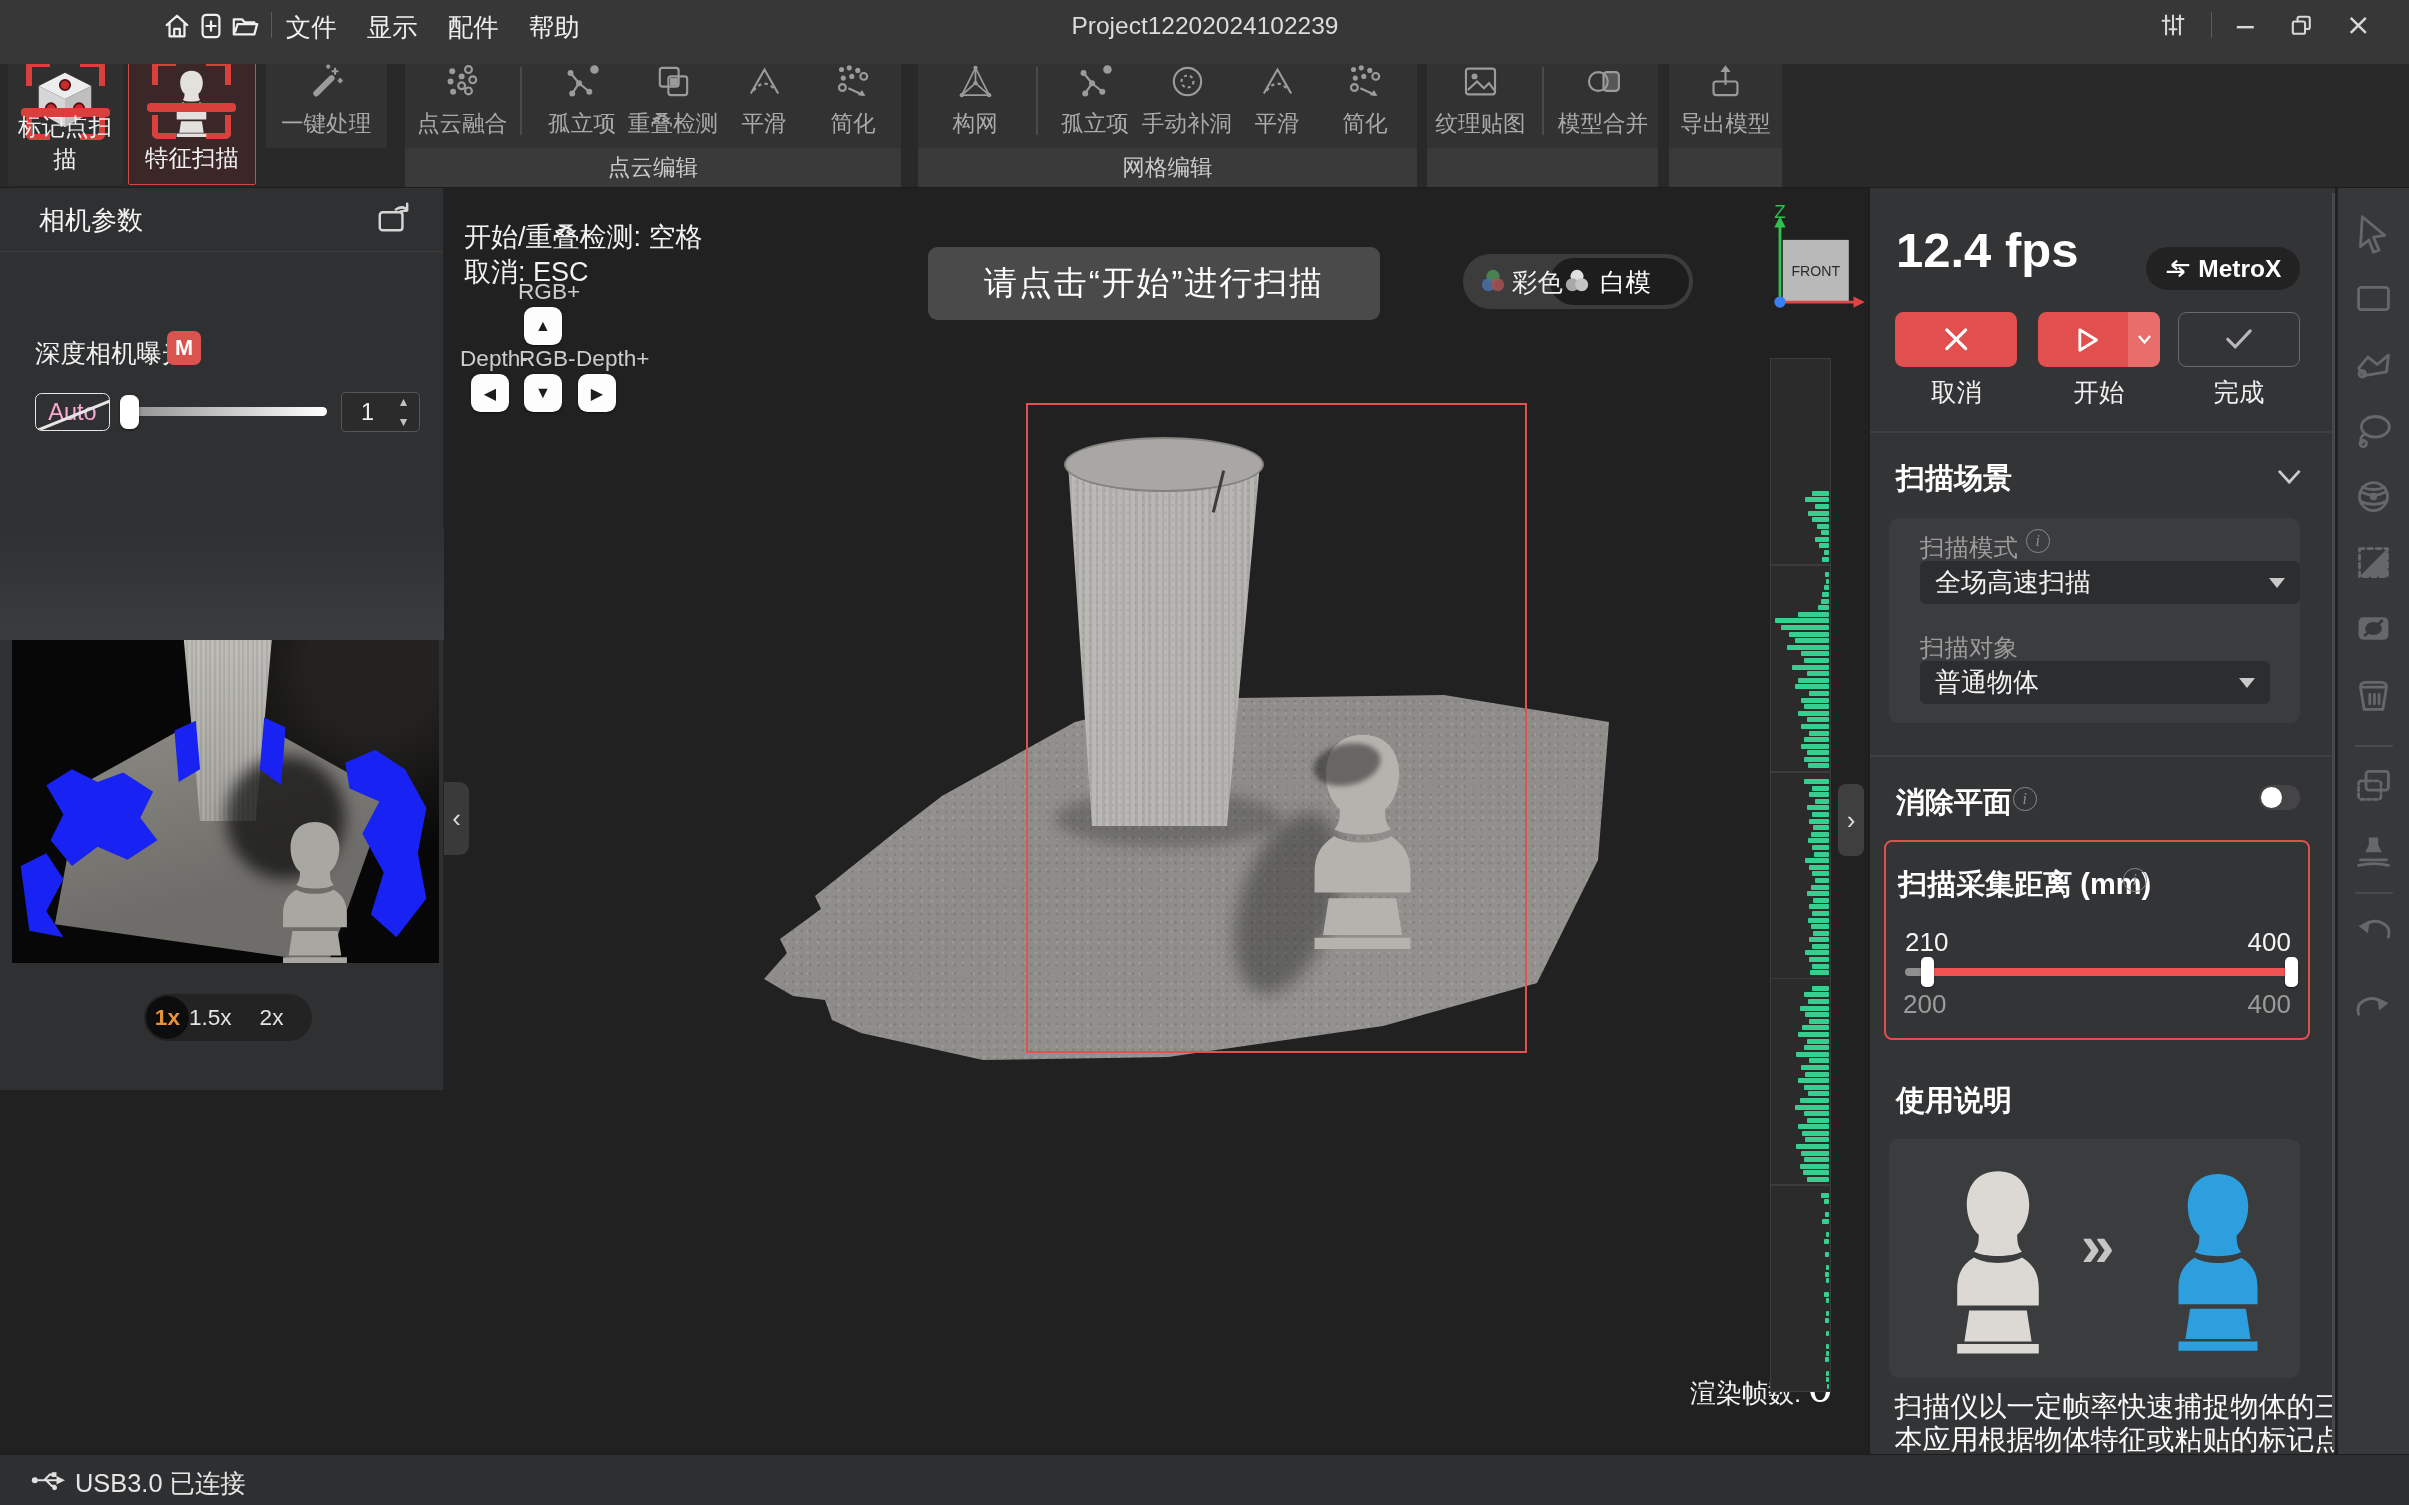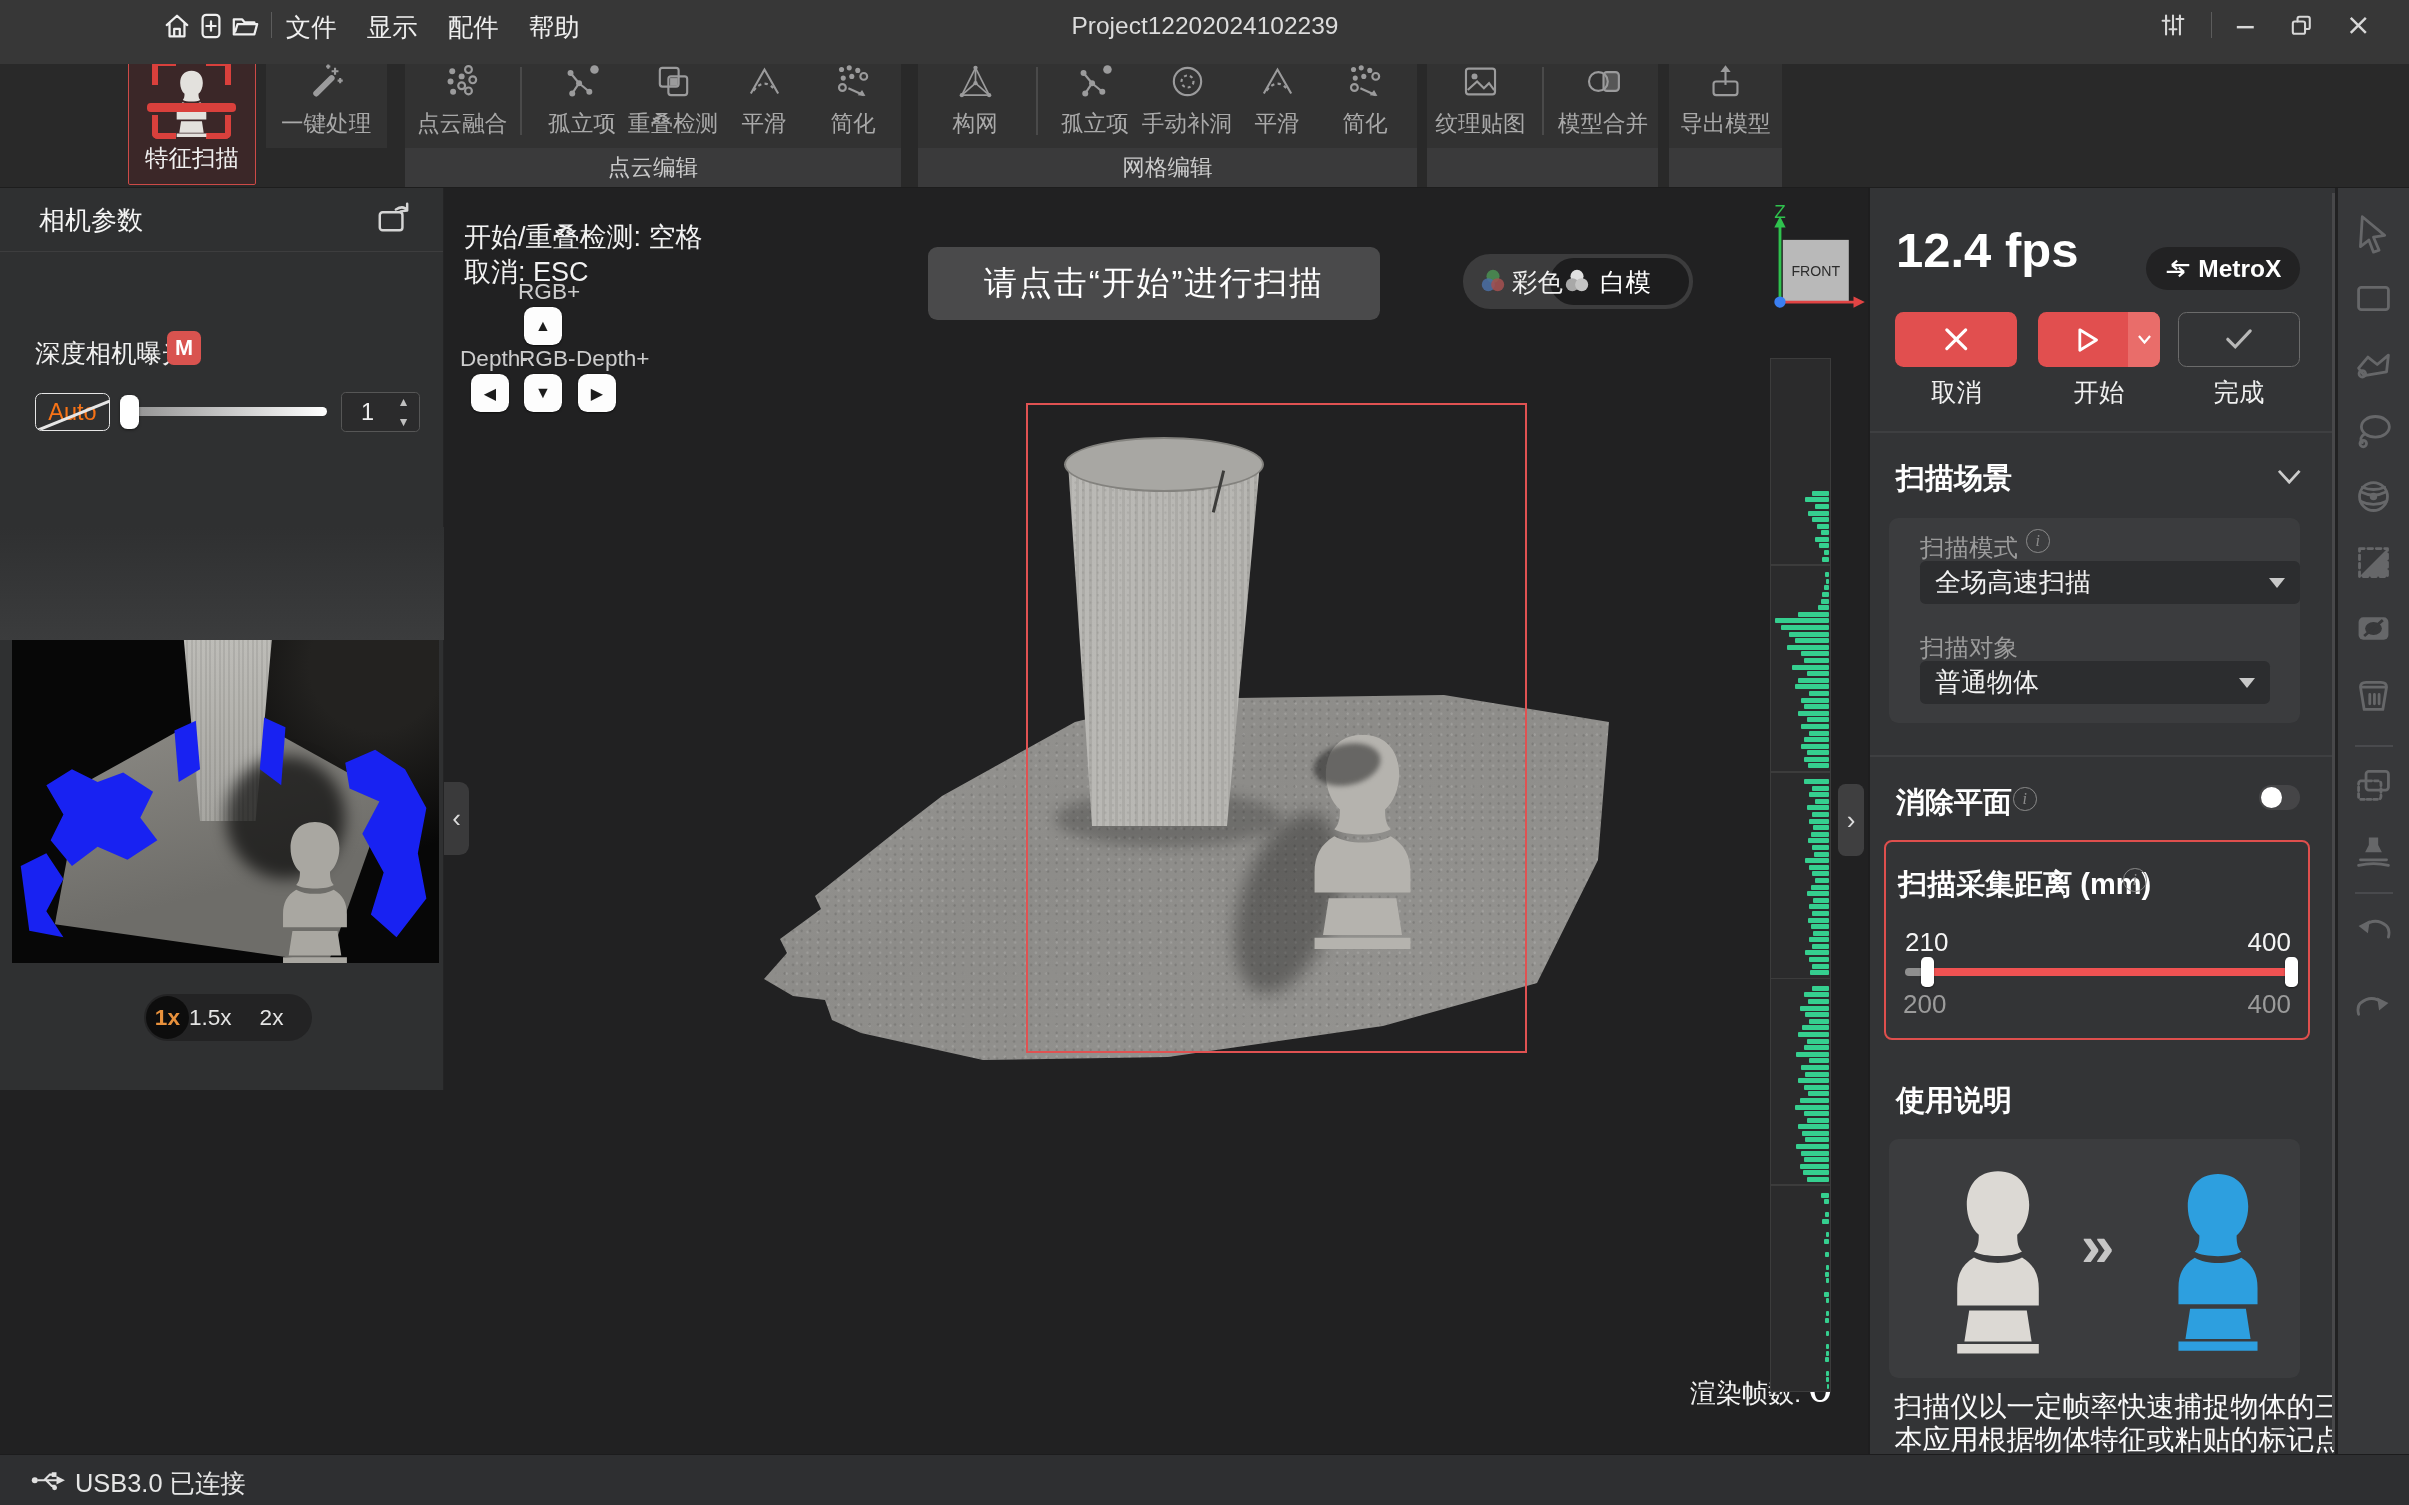--- a/index.html
+++ b/index.html
@@ -35,21 +35,21 @@
   .tstrip { position:absolute; top:97px; height:39px; background:#3a3a3b; color:#cbcbcb; font-size:22.6px; display:flex; align-items:center; justify-content:center; }
   .tbtn { position:absolute; top:7.5px; width:122px; height:87px; display:flex; flex-direction:column; align-items:center; }
   .tbtn svg { width:41px; height:41px; }
   .tbtn .lbl { margin-top:5.6px; font-size:22.6px; color:#a9a9a9; white-space:nowrap; }
   .tvdiv { position:absolute; top:13px; width:1.9px; height:68px; background:#4a4a4a; }
 
   
   .left-panel { position:absolute; left:0; top:188px; width:444px; height:902px; background:#2f3031; border-right:1.9px solid #242425; z-index:30; }
   .lp-header { position:absolute; left:0; top:0; width:100%; height:64px; border-bottom:1.9px solid #3d3d3e; }
   .m-badge { position:absolute; width:34px; height:34px; background:#d9534f; border-radius:6.6px; color:#fff; font-size:21.7px; font-weight:bold; display:flex; align-items:center; justify-content:center; }
-  .auto-btn { position:absolute; width:75px; height:38px; border:1.9px solid #e6e6e6; border-radius:6.6px; color:#f97316; font-size:23.5px; display:flex; align-items:center; justify-content:center; overflow:hidden; }
+  .auto-btn { position:absolute; width:75px; height:38px; border:1.9px solid #e6e6e6; border-radius:6.6px; color:#f9a8d4; font-size:23.5px; display:flex; align-items:center; justify-content:center; overflow:hidden; }
   .auto-btn::after { content:""; position:absolute; left:-11.3px; top:17px; width:113px; height:2.8px; background:#e6e6e6; transform:rotate(-22deg); }
   .exp-track { position:absolute; height:9.4px; border-radius:4.7px; background:linear-gradient(90deg,#8f8f8f,#ffffff); }
   .exp-handle { position:absolute; width:19px; height:34px; background:#fff; border-radius:7.5px; box-shadow:0 0.9px 2.8px rgba(0,0,0,.5); }
   .spin-box { position:absolute; width:79px; height:40px; background:#2b2b2c; border:0.9px solid #565656; border-radius:4.7px; color:#eee; font-size:23.5px; }
   .preview { position:absolute; left:12.2px; top:452px; width:427px; height:323px; background:#0b0b0b; overflow:hidden; }
   .zoom-pill { position:absolute; left:144px; top:806px; width:168px; height:47px; background:#232324; border-radius:23.5px; display:flex; align-items:center; }
   .cam-strip { position:absolute; left:0; top:855px; width:100%; height:47px; background:#2a2b2c; }
   .collapse-tab { position:absolute; left:444px; top:782px; width:25.4px; height:73px; background:#3a3a3b; border-radius:0 9.4px 9.4px 0; display:flex; align-items:center; justify-content:center; font-size:26px; color:#dcdcdc; z-index:35; }
 
   
@@ -239,20 +239,38 @@
     </div>
     <div class="winbtn" style="left:2339px">
       <svg viewBox="0 0 24 24" style="width:22.6px;height:22.6px">
           <path d="M4 4 L20 20 M20 4 L4 20" stroke="#d8d8d8" stroke-width="2.6"></path>
         </svg>
     </div>
   </div>
 
   <div class="toolbar">
 
+    <div class="scan-tile" style="left:7.5px;width:115px;background:#2f2f2f">
+      <div class="bracket" style="left:18px;top:7.5px">
+        <i class="tl"></i>
+          <i class="tr"></i>
+          <i class="bl"></i>
+          <i class="br"></i>
+        <svg viewBox="0 0 64 66" style="position:absolute;left:9.4px;top:7.5px;width:60px;height:62px">
+          <polygon points="32,4 60,18 32,32 4,18" fill="#ededed"></polygon>
+          <polygon points="4,18 32,32 32,62 4,46" fill="#d6d6d6"></polygon>
+          <polygon points="60,18 32,32 32,62 60,46" fill="#bfbfbf"></polygon>
+          <circle cx="32" cy="17" r="5.5" fill="#cc2b2b" stroke="#4f1313" stroke-width="2"></circle>
+          <circle cx="17" cy="42" r="5.5" fill="#cc2b2b" stroke="#4f1313" stroke-width="2"></circle>
+          <circle cx="47" cy="42" r="5.5" fill="#cc2b2b" stroke="#4f1313" stroke-width="2"></circle>
+        </svg>
+        <div class="scanline" style="top:47px"></div>
+      </div>
+      <div class="tile-label">标记点扫描</div>
+    </div>
     <div class="scan-tile" style="left:128px;width:128px;background:#3b2728;border:1.9px solid #cd4a47">
       <div class="bracket" style="left:22.6px;top:5.6px">
         <i class="tl"></i>
           <i class="tr"></i>
           <i class="bl"></i>
           <i class="br"></i>
         <svg style="position:absolute;left:15px;top:7.5px;width:49px;height:70px;fill:#e3e1dd" viewBox="0 0 52 74" width="49" height="70">
             <use href="#bust"></use>
           </svg>
         <div class="scanline" style="top:43px"></div>

